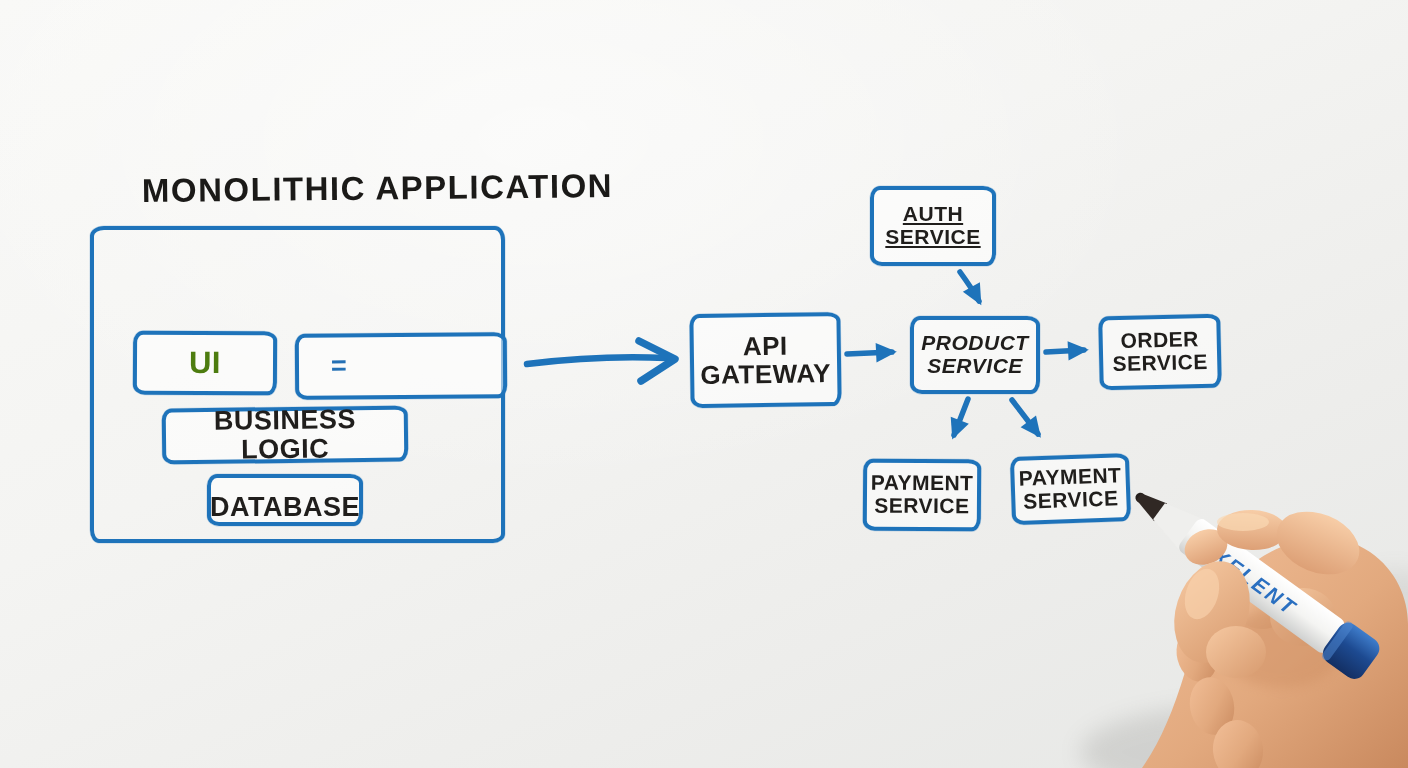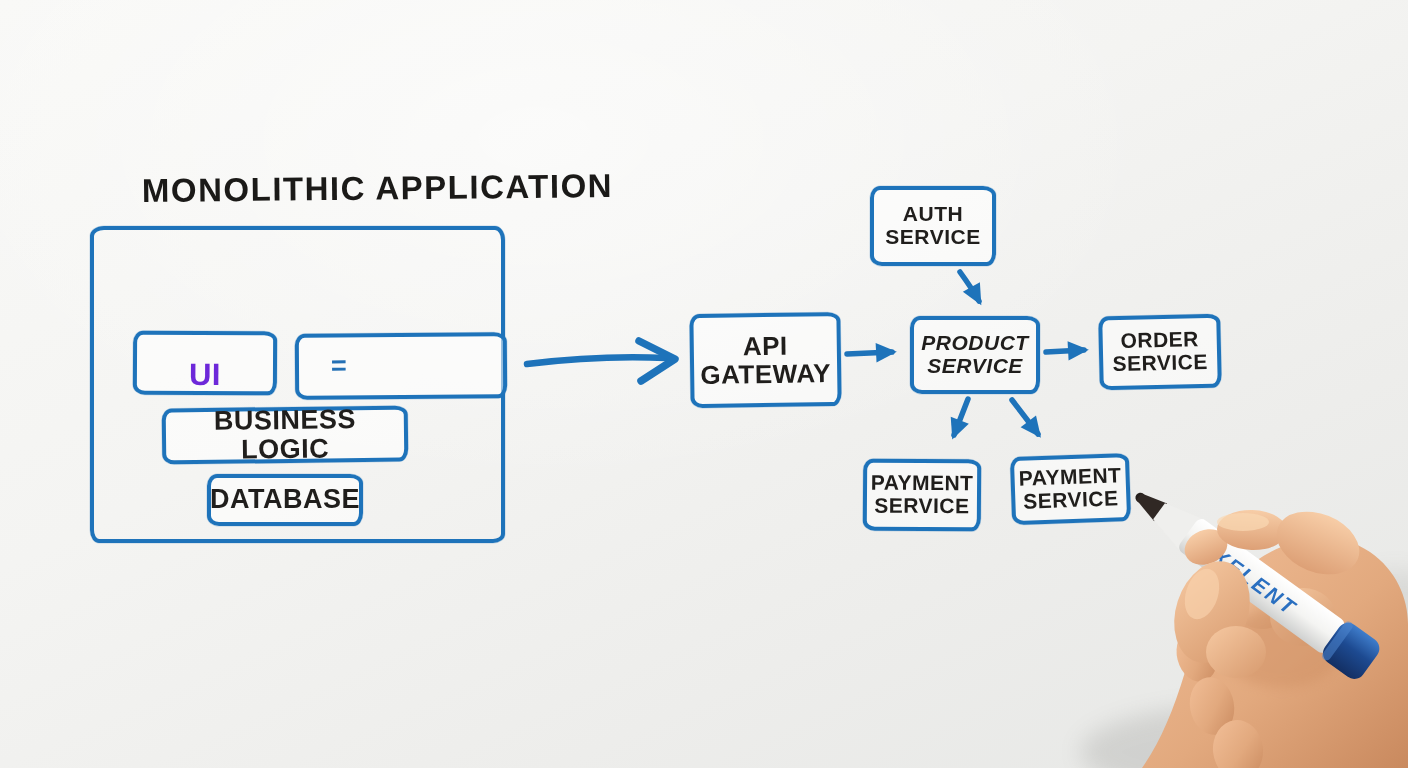--- a/index.html
+++ b/index.html
@@ -28,27 +28,27 @@
     color:#201e1c;font-weight:bold;text-align:center;
     letter-spacing:.5px;line-height:1.08;
     box-shadow:0 0 0 .5px rgba(30,115,186,.25);
   }
   .node-label{white-space:pre-line;}
   .monolith{
     left:90px;top:226px;width:407px;height:309px;
     border-width:4.5px;background:transparent;
     border-radius:14px 10px 12px 9px / 10px 14px 9px 13px;
   }
-  .ui-box{left:133px;top:331px;width:136px;height:56px;font-size:31px;color:#6d28d9;transform:rotate(.3deg);align-items:flex-end;}
+  .ui-box{left:133px;top:331px;width:136px;height:56px;font-size:31px;color:#4d7c0f;transform:rotate(.3deg);}
   .eq-box{left:295px;top:333px;width:172px;height:58px;font-size:27px;color:#2470b5;justify-content:flex-start;padding-left:32px;transform:rotate(-.4deg);}
   .bl-box{left:162px;top:407px;width:238px;height:48px;font-size:27px;transform:rotate(-.7deg);}
-  .db-box{left:207px;top:474px;width:148px;height:44px;font-size:27px;}
+  .db-box{left:207px;top:474px;width:148px;height:44px;font-size:27px;align-items:flex-end;}
   .api-box{left:690px;top:313px;width:143px;height:86px;font-size:26px;transform:rotate(-.8deg);}
   .svc{font-size:21px;}
-  .auth-box{left:870px;top:186px;width:118px;height:72px;}
+  .auth-box{left:870px;top:186px;width:118px;height:72px;text-decoration:underline;}
   .product-box{left:910px;top:316px;width:122px;height:70px;font-style:italic;}
   .order-box{left:1099px;top:315px;width:114px;height:66px;transform:rotate(-1.3deg);}
   .pay1-box{left:863px;top:459px;width:110px;height:64px;transform:rotate(.4deg);}
   .pay2-box{left:1011px;top:455px;width:111px;height:60px;transform:rotate(-2deg);}
   svg.layer{position:absolute;left:0;top:0;}
 </style>
 </head>
 <body>
 
 <div class="board-sheen"></div>

